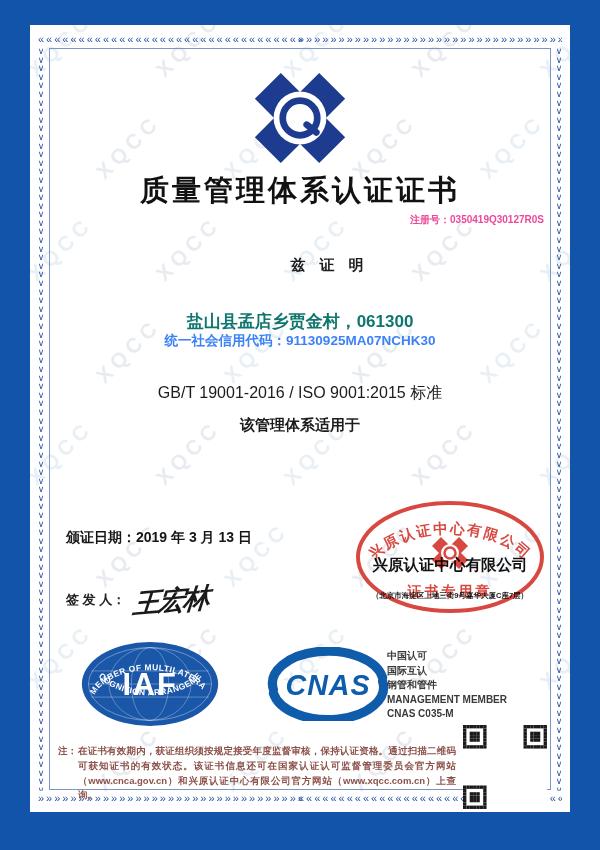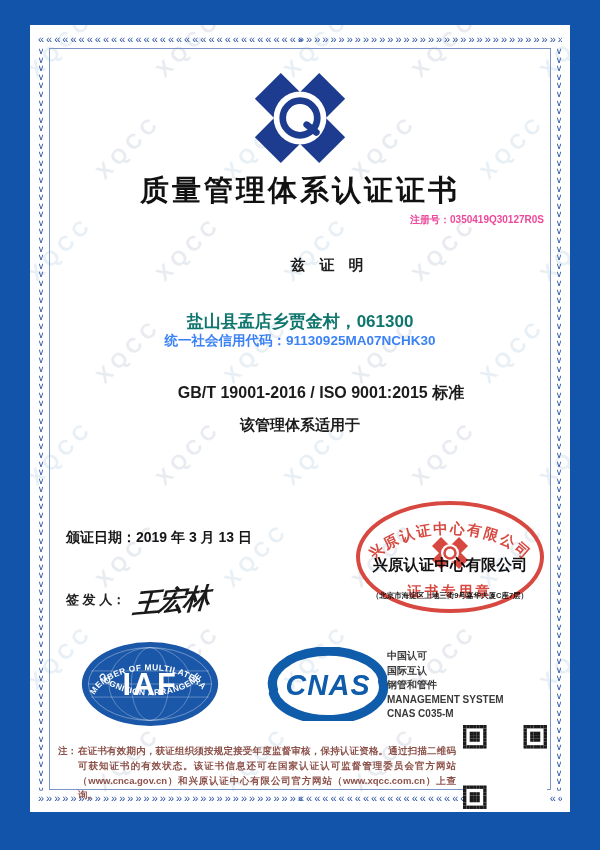--- a/index.html
+++ b/index.html
@@ -32,21 +32,21 @@
   .blk { color:#1c1c1c; }
 
   .logo-box { left:222px; top:45px; width:96px; height:96px; }
   .cert-title { top:146px; font-size:29px; font-weight:bold; letter-spacing:3px; color:#111; }
   .reg-row { top:188px; right:26px; font-size:10px; font-weight:bold; color:#ec4899; }
   .declaration { top:231px; font-size:15px; font-weight:bold; letter-spacing:14px; text-indent:14px;margin-left:27px; }
   .company { top:252px; font-size:21px; font-weight:bold; letter-spacing:1px; }
   .addr { top:285px; font-size:17px; font-weight:600; color:#0f766e; }
   .code { top:307px; font-size:13.5px; font-weight:600; color:#3b82f6; }
   .compliance { top:336px; font-size:15px; font-weight:bold; letter-spacing:9px; text-indent:9px; }
-  .standard { top:358px; font-size:16px; font-weight:bold;margin-left:21px; }
+  .standard { top:358px; font-size:16px; font-weight:normal; }
   .scope-head { top:391px; font-size:15px; font-weight:bold; }
   .scope { top:413px; left:36px; width:470px; font-size:15px; font-weight:bold; line-height:25px; text-align:justify; text-indent:2em; color:#151515; }
   .dates { left:36px; font-size:14px; font-weight:bold; color:#151515; }
   .d1 { top:504px; } .d2 { top:526px; }
   sup.note-mark { font-size:8px; }
   .signer-row { left:36px; top:558px; font-size:13px; font-weight:600; color:#222; }
   .signature { display:inline-block; font-family:"DejaVu Serif","Liberation Serif",serif; font-style:italic; font-weight:bold; font-size:27px; color:#1a1a1a; transform:rotate(-5deg) skewX(-10deg); margin-left:8px; vertical-align:-6px; letter-spacing:-2px; }
   .issuer-name { left:320px; top:530px; width:200px; text-align:center; font-size:15.5px; font-weight:bold; color:#111; }
   .issuer-addr { left:308px; top:566px; width:224px; text-align:center; font-size:7.5px; font-weight:bold; color:#222; }
   .stamp-box { left:322px; top:472px; width:196px; height:122px; opacity:0.92; mix-blend-mode:multiply; }
@@ -376,21 +376,21 @@
           <path d="M6 46 A 60 35 0 0 1 124 33" fill="none" stroke="#0f5cab" stroke-width="10" stroke-linecap="round"></path>
           <path d="M124 37 A 60 35 0 0 1 6 50" fill="none" stroke="#0f5cab" stroke-width="10" stroke-linecap="round"></path>
           <text x="65" y="52" text-anchor="middle" font-size="31" font-weight="bold" font-style="italic" fill="#0f5cab" letter-spacing="1">CNAS</text>
         </svg>
       </div>
 
       <div class="abs accred">
         <div>中国认可</div>
         <div>国际互认</div>
         <div>钢管和管件</div>
-        <div>MANAGEMENT SYSTEM</div>
+        <div>MANAGEMENT MEMBER</div>
         <div>CNAS C035-M</div>
       </div>
 
       <div class="abs qr-box" id="qr-box"><svg width="84" height="84" viewBox="0 0 84 84">
             <rect width="84" height="84" fill="#fff"></rect>
             <rect x="0.0" y="0.0" width="3.36" height="3.36" fill="#1a1a1a"></rect>
             <rect x="3.4" y="0.0" width="3.36" height="3.36" fill="#1a1a1a"></rect>
             <rect x="6.7" y="0.0" width="3.36" height="3.36" fill="#1a1a1a"></rect>
             <rect x="10.1" y="0.0" width="3.36" height="3.36" fill="#1a1a1a"></rect>
             <rect x="13.4" y="0.0" width="3.36" height="3.36" fill="#1a1a1a"></rect>

